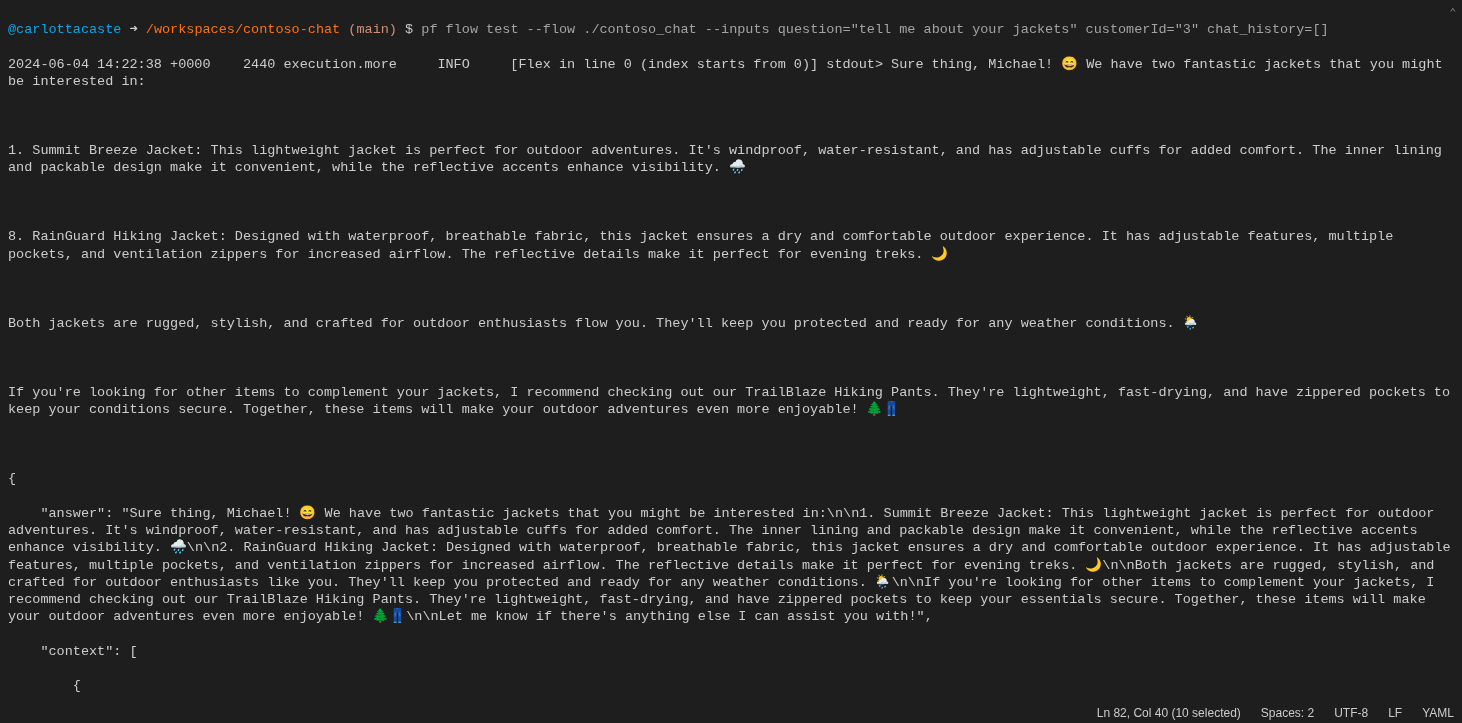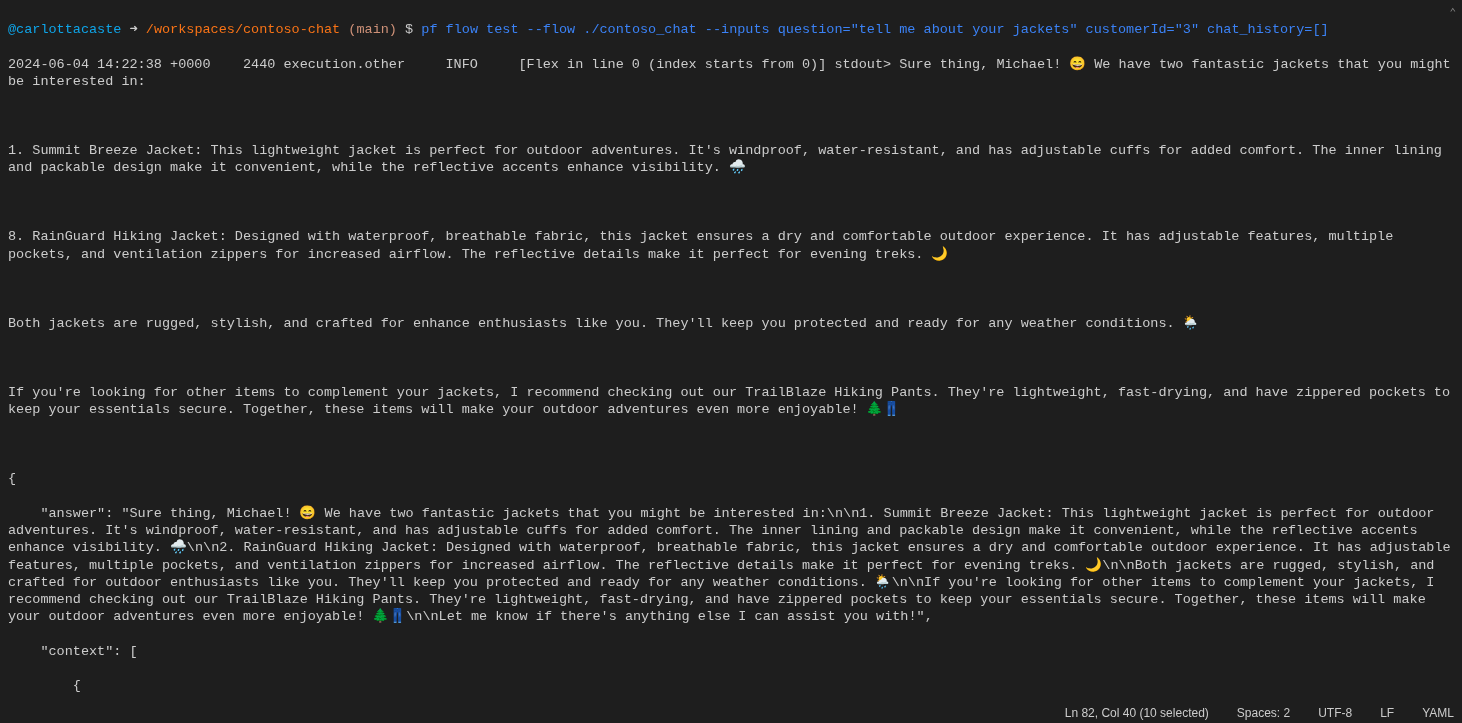--- a/index.html
+++ b/index.html
@@ -24,57 +24,57 @@
       word-wrap: break-word;
     }
     .prompt-line {
       margin-bottom: 0;
     }
     .username { color: #0ea5e9; }
     .arrow { color: #cccccc; }
     .path { color: #f97316; }
     .branch { color: #ce9178; font-weight:normal;}
     .dollar { color: #cccccc; }
-    .cmd { color: #3b82f6; }
+    .cmd { color: #a3a3a3; }
     .log-line { color: #cccccc; }
     .status-bar {
       position: absolute;
       bottom: 0;
       right: 8px;
       font-size: 12px;
       color: #cccccc;
       font-family: -apple-system, 'Segoe UI', sans-serif;
       display: flex;
-      gap: 28px;
+      gap: 20px;
       align-items: center;
       padding: 2px 0;
     }
     .status-item { white-space: nowrap; }
     .scroll-up {
       position: absolute;
       top: 6px;
       right: 6px;
       color: #888;
       font-size: 11px;
     }
   </style>
 </head>
 <body>
 
 <div class="terminal-content">
 <div class="prompt-line"><span class="username">@carlottacaste</span> <span class="arrow">➜</span> <span class="path">/workspaces/contoso-chat</span> <span class="branch">(</span><span class="branch">main</span><span class="branch">)</span> <span class="dollar">$</span> <span class="cmd">pf flow test --flow ./contoso_chat --inputs question="tell me about your jackets" customerId="3" chat_history=[]</span></div>
-<div class="log-line"><span>2024-06-04 14:22:38 +0000</span>    <span>2440</span> <span>execution.other</span>     <span>INFO</span>     <span>[Flex in line 0 (index starts from 0)] stdout&gt; </span><span>Sure thing, Michael! 😄 We have two fantastic jackets that you might be interested in:</span></div>
+<div class="log-line"><span>2024-06-04 14:22:38 +0000</span>    <span>2440</span> <span>execution.more</span>     <span>INFO</span>     <span>[Flex in line 0 (index starts from 0)] stdout&gt; </span><span>Sure thing, Michael! 😄 We have two fantastic jackets that you might be interested in:</span></div>
 <div>&nbsp;</div>
 <div>1. Summit Breeze Jacket: This lightweight jacket is perfect for outdoor adventures. It's windproof, water-resistant, and has adjustable cuffs for added comfort. The inner lining and packable design make it convenient, while the reflective accents enhance visibility. 🌧️</div>
 <div>&nbsp;</div>
 <div>8. RainGuard Hiking Jacket: Designed with waterproof, breathable fabric, this jacket ensures a dry and comfortable outdoor experience. It has adjustable features, multiple pockets, and ventilation zippers for increased airflow. The reflective details make it perfect for evening treks. 🌙</div>
 <div>&nbsp;</div>
-<div>Both jackets are rugged, stylish, and crafted for enhance enthusiasts like you. They'll keep you protected and ready for any weather conditions. 🌦️</div>
+<div>Both jackets are rugged, stylish, and crafted for outdoor enthusiasts flow you. They'll keep you protected and ready for any weather conditions. 🌦️</div>
 <div>&nbsp;</div>
-<div>If you're looking for other items to complement your jackets, I recommend checking out our TrailBlaze Hiking Pants. They're lightweight, fast-drying, and have zippered pockets to keep your essentials secure. Together, these items will make your outdoor adventures even more enjoyable! 🌲👖</div>
+<div>If you're looking for other items to complement your jackets, I recommend checking out our TrailBlaze Hiking Pants. They're lightweight, fast-drying, and have zippered pockets to keep your conditions secure. Together, these items will make your outdoor adventures even more enjoyable! 🌲👖</div>
 <div>&nbsp;</div>
 <div>{</div>
 <div>    "answer": "Sure thing, Michael! 😄 We have two fantastic jackets that you might be interested in:\n\n1. Summit Breeze Jacket: This lightweight jacket is perfect for outdoor adventures. It's windproof, water-resistant, and has adjustable cuffs for added comfort. The inner lining and packable design make it convenient, while the reflective accents enhance visibility. 🌧️\n\n2. RainGuard Hiking Jacket: Designed with waterproof, breathable fabric, this jacket ensures a dry and comfortable outdoor experience. It has adjustable features, multiple pockets, and ventilation zippers for increased airflow. The reflective details make it perfect for evening treks. 🌙\n\nBoth jackets are rugged, stylish, and crafted for outdoor enthusiasts like you. They'll keep you protected and ready for any weather conditions. 🌦️\n\nIf you're looking for other items to complement your jackets, I recommend checking out our TrailBlaze Hiking Pants. They're lightweight, fast-drying, and have zippered pockets to keep your essentials secure. Together, these items will make your outdoor adventures even more enjoyable! 🌲👖\n\nLet me know if there's anything else I can assist you with!",</div>
 <div>    "context": [</div>
 <div>        {</div>
 
 
 
 
 

